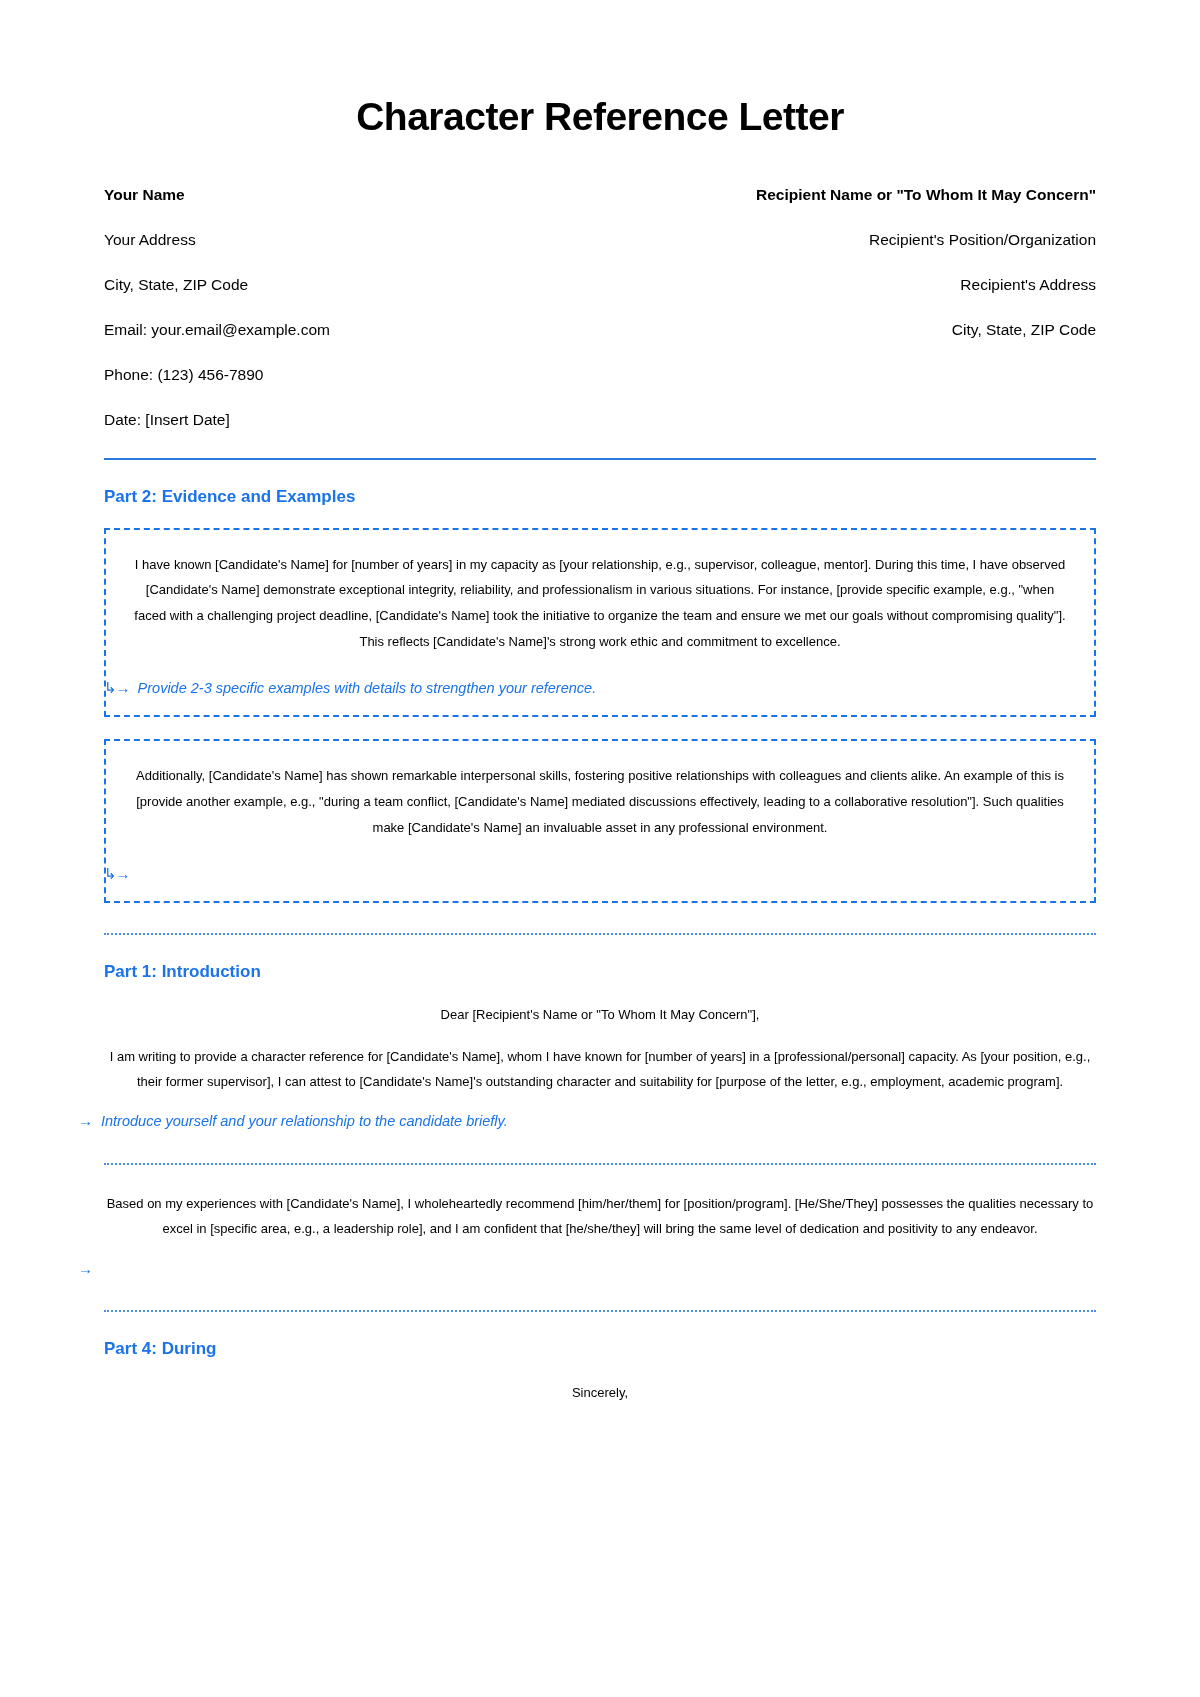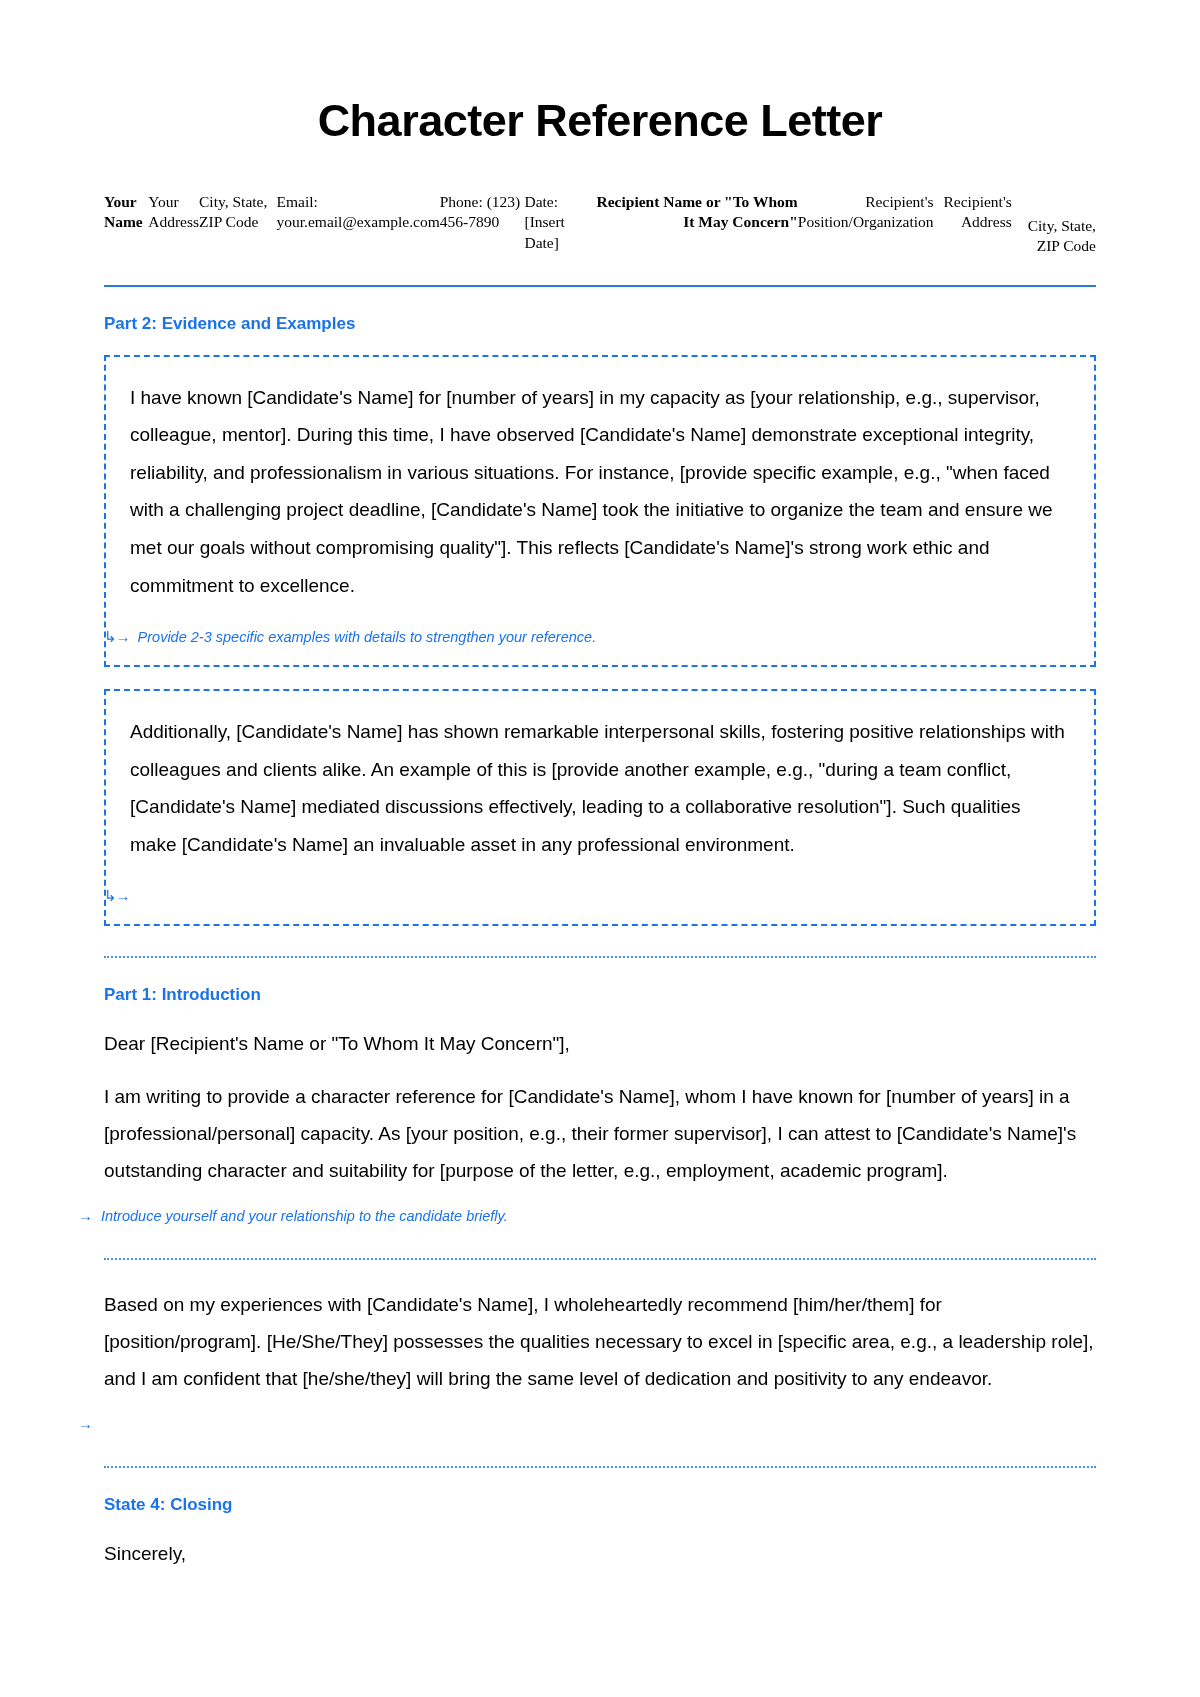--- a/index.html
+++ b/index.html
@@ -18,39 +18,39 @@
     width: 1200px;
     min-height: 1697px;
     box-sizing: border-box;
     padding: 96px 104px 0 104px;
     background: #ffffff;
     position: relative;
   }
 
   
   .doc-title {
-    font-size: 45px;
+    font-size: 39px;
     font-weight: bold;
     text-align: center;
     letter-spacing: -0.5px;
     margin: 0 0 46px 0;
     line-height: 1.1;
     color: #000;
   }
 
   
   .address-block {
     display: flex;
     justify-content: space-between;
     align-items: flex-start;
     margin-bottom: 28px;
   }
   .addr-col {
     display: flex;
-    font-family: Liberation Serif, serif;
+    flex-direction: column;
   }
   .addr-col.left { align-items: flex-start; text-align: left; }
   .addr-col.right { align-items: flex-end; text-align: right; }
   .addr-line {
     font-size: 15.5px;
     line-height: 1.35;
     margin-bottom: 24px;
     color: #000;
   }
   .addr-line:last-child { margin-bottom: 0; }
@@ -72,25 +72,25 @@
   .section-heading {
     color: #1a73e8;
     font-size: 17px;
     font-weight: bold;
     margin: 0 0 20px 0;
     line-height: 1.25;
   }
 
   
   .para {
-    font-size: 19px;
+    font-size: 13px;
     line-height: 1.95;
     color: #000;
     margin: 0 0 16px 0;
-    text-align: left;
+    text-align: center;
   }
   .para:last-child { margin-bottom: 0; }
 
   
   .hint {
     color: #1a73e8;
     font-style: italic;
     font-size: 14.5px;
     line-height: 1.5;
     display: flex;
@@ -189,17 +189,17 @@
   <div class="section-block">
     <p class="para">Based on my experiences with [Candidate's Name], I wholeheartedly recommend [him/her/them] for [position/program]. [He/She/They] possesses the qualities necessary to excel in [specific area, e.g., a leadership role], and I am confident that [he/she/they] will bring the same level of dedication and positivity to any endeavor.</p>
     <div class="hint">
       <span class="arrow">→</span>
     </div>
   </div>
 
   <hr class="divider-dotted">
 
   <div class="section-block closing-block">
-    <h2 class="section-heading">State 4: Closing</h2>
+    <h2 class="section-heading">Part 4: During</h2>
     <p class="para">Sincerely,</p>
   </div>
 
 </div>
 
 </body></html>

